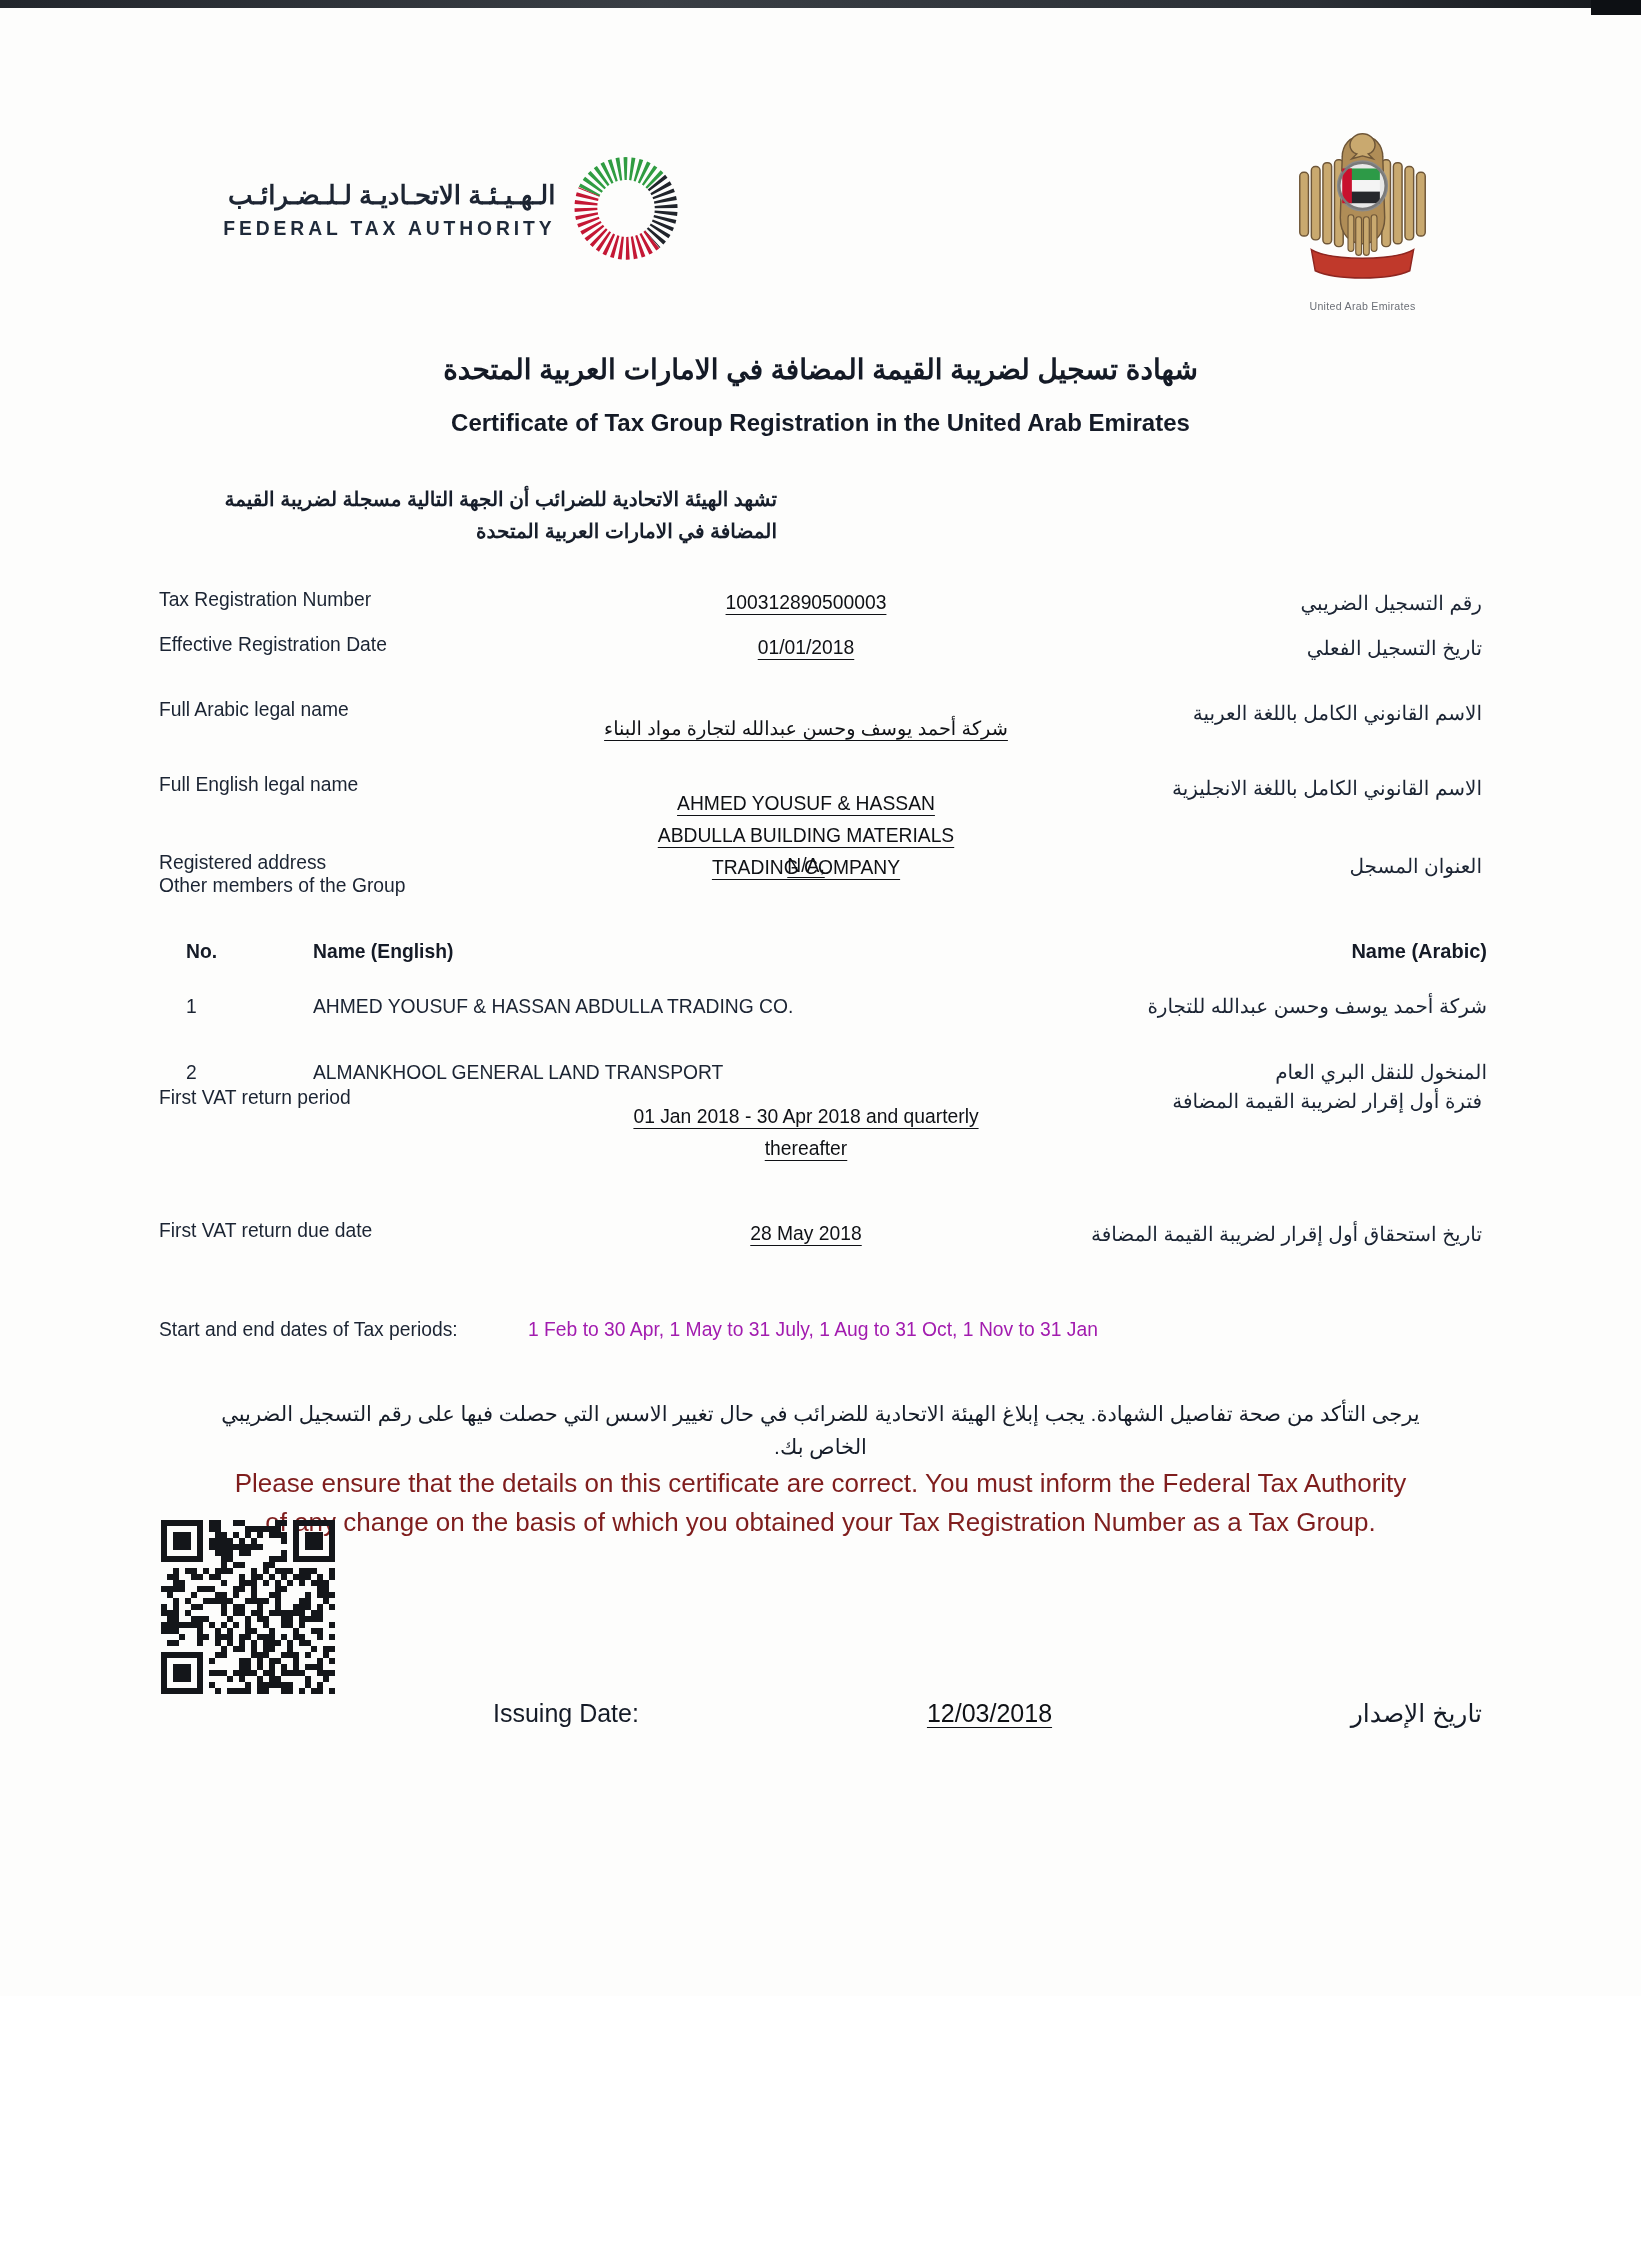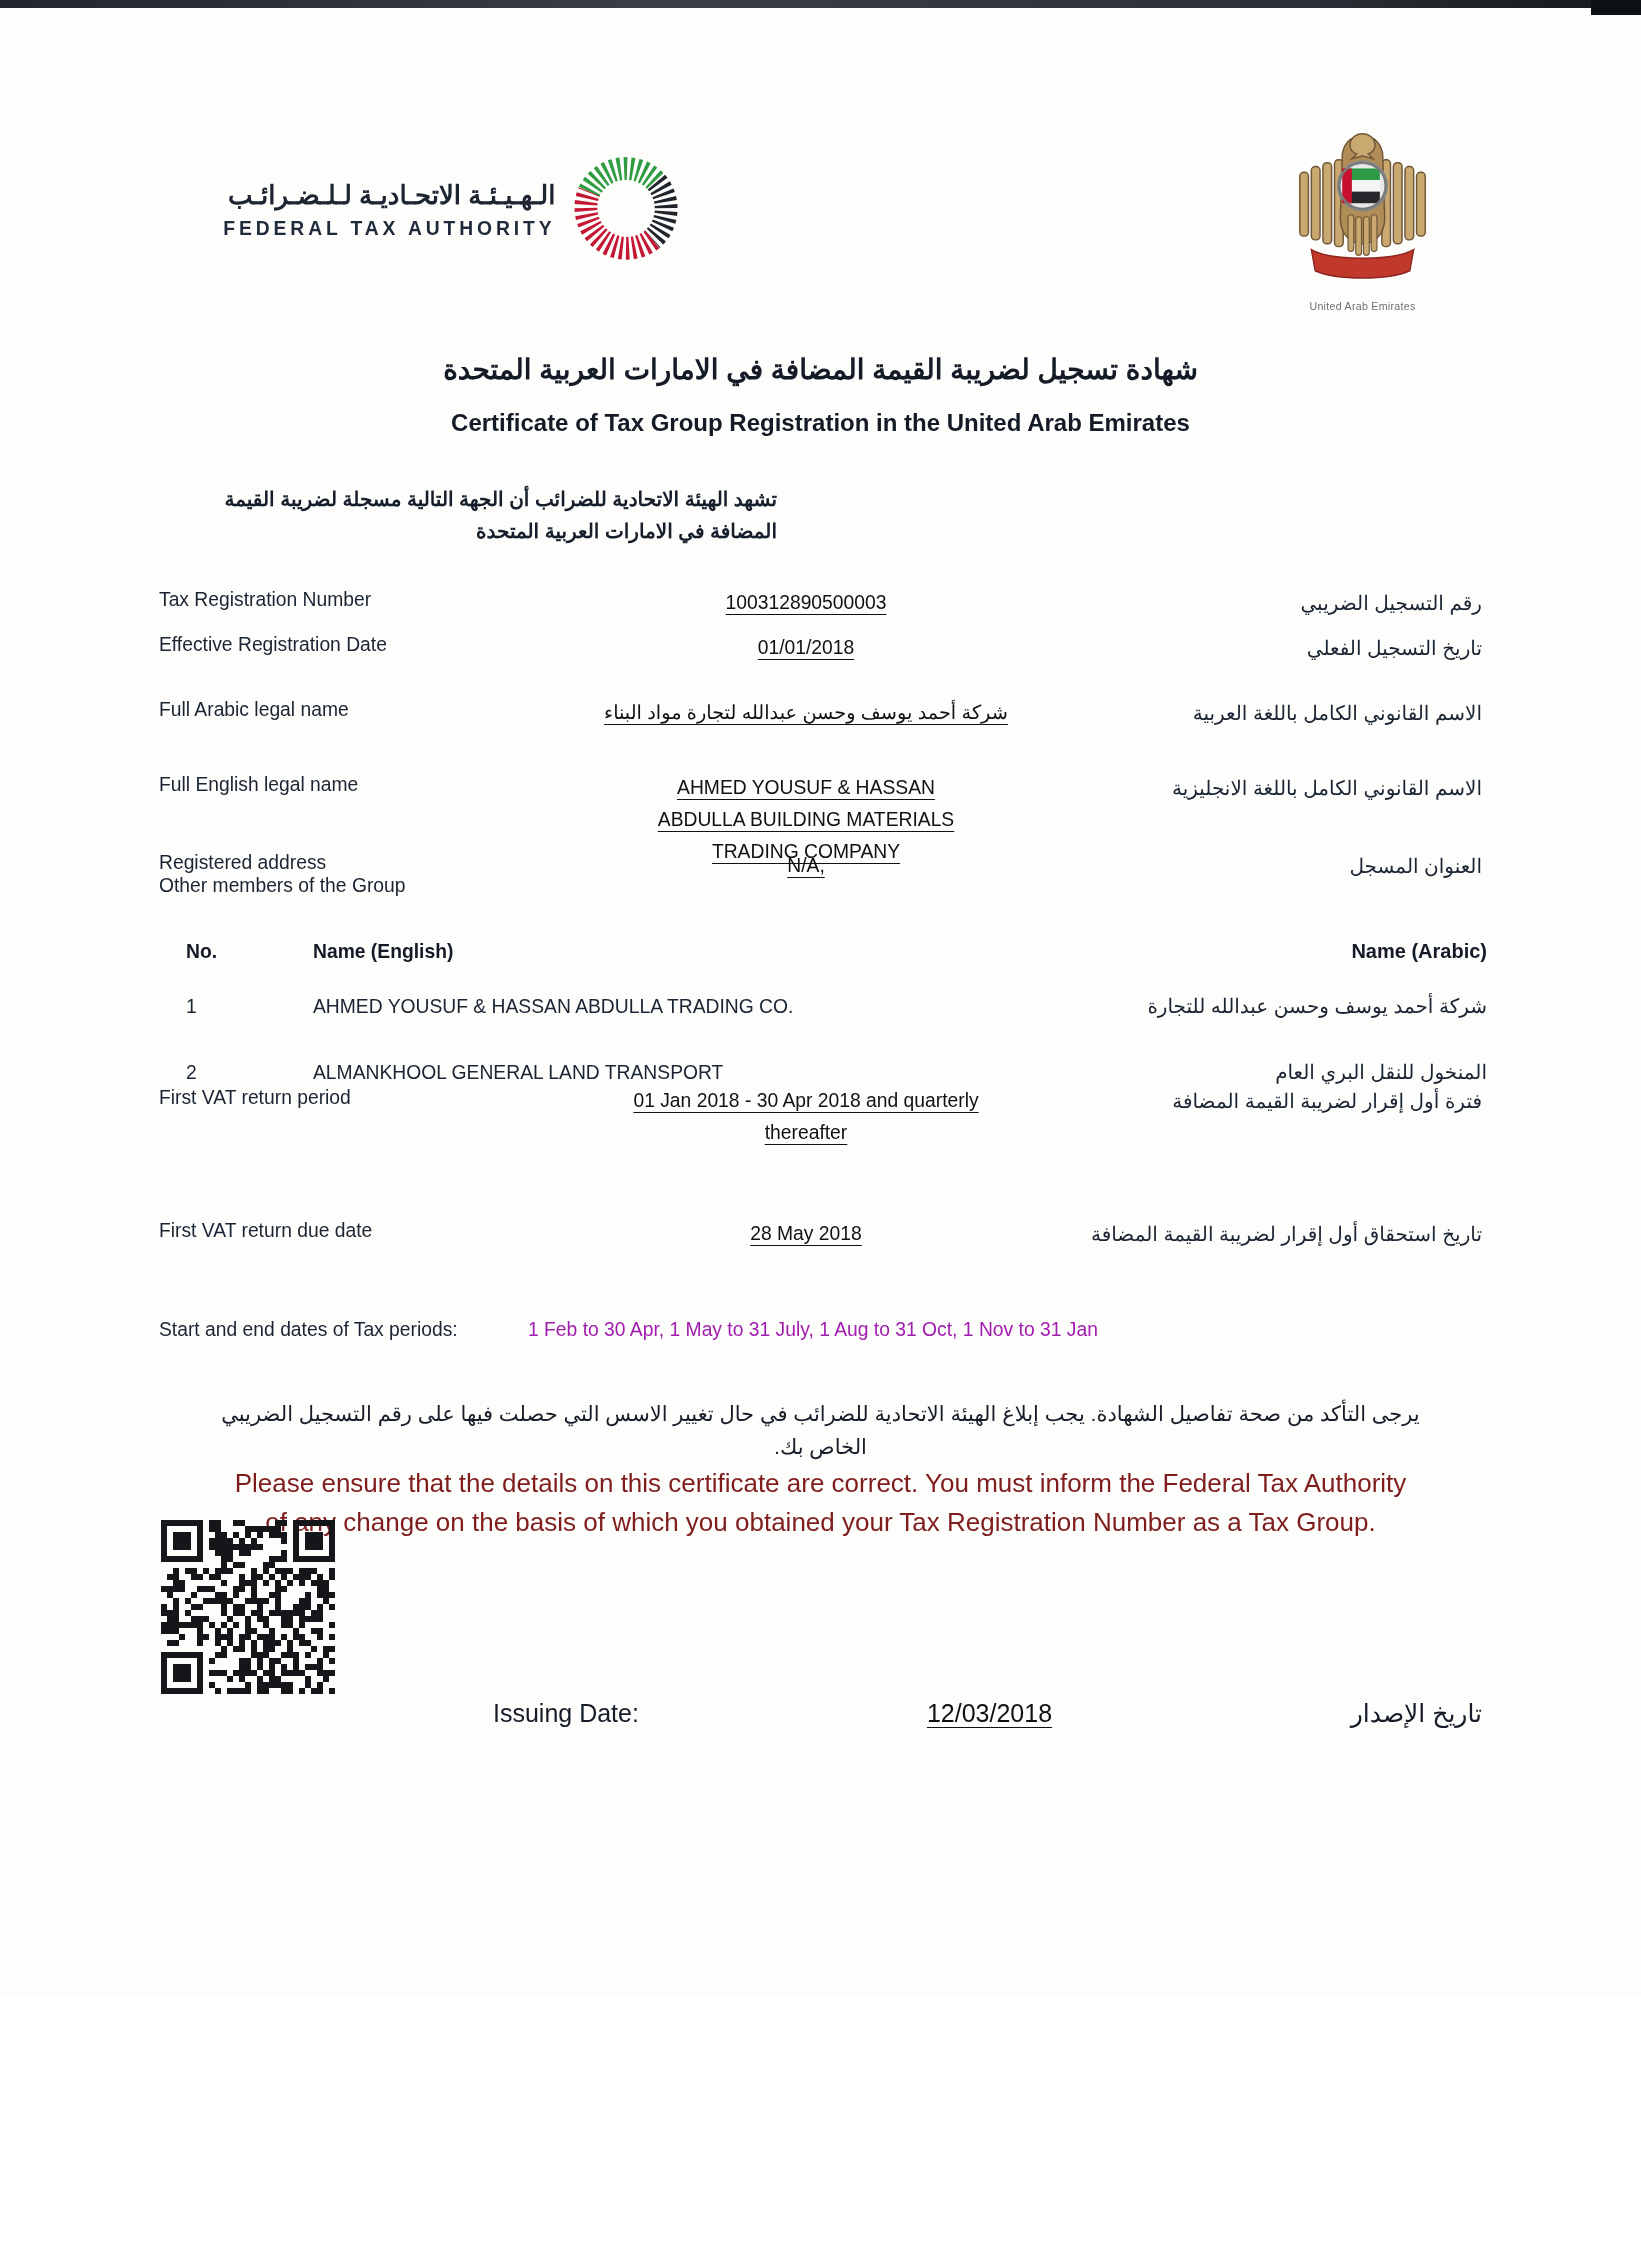--- a/index.html
+++ b/index.html
@@ -25,21 +25,21 @@
   .cert-row{position:absolute;top:483px;left:159px;right:159px;display:flex;justify-content:space-between;align-items:flex-start;}
   .cert-en{width:579px;font-size:19.3px;font-weight:600;line-height:1.5;color:#171e2b;}
   .cert-ar{width:618px;font-size:20px;font-weight:600;line-height:1.6;color:#171e2b;direction:rtl;text-align:right;}
 
   
   .frow{position:absolute;left:159px;right:159px;display:flex;align-items:flex-start;}
   .col-label{width:386px;font-size:19.3px;color:#1b2433;padding-top:1.9px;}
   .col-value{flex:1;text-align:center;font-size:19.3px;color:#0f1115;line-height:1.65;}
   .col-ar{width:415px;font-size:20px;color:#1b2433;direction:rtl;text-align:right;line-height:1.6;}
   .uval{text-decoration:underline;text-decoration-thickness:1.4px;text-underline-offset:4.8px;}
-  .vwrap{display:inline-block;}
+  .vwrap{display:inline-block;margin-top:16px;}
   .vw-440{max-width:425px;direction:rtl;}
   .vw-360{max-width:348px;}
   .vw-430{max-width:415px;}
 
   .section-label{position:absolute;left:159px;font-size:19.3px;color:#1b2433;}
 
   
   .trow{position:absolute;left:159px;right:154px;display:flex;align-items:flex-end;}
   .t-no{width:154px;font-size:19.3px;padding-left:27px;box-sizing:border-box;}
   .t-en{flex:1;font-size:19.3px;text-align:left;}

